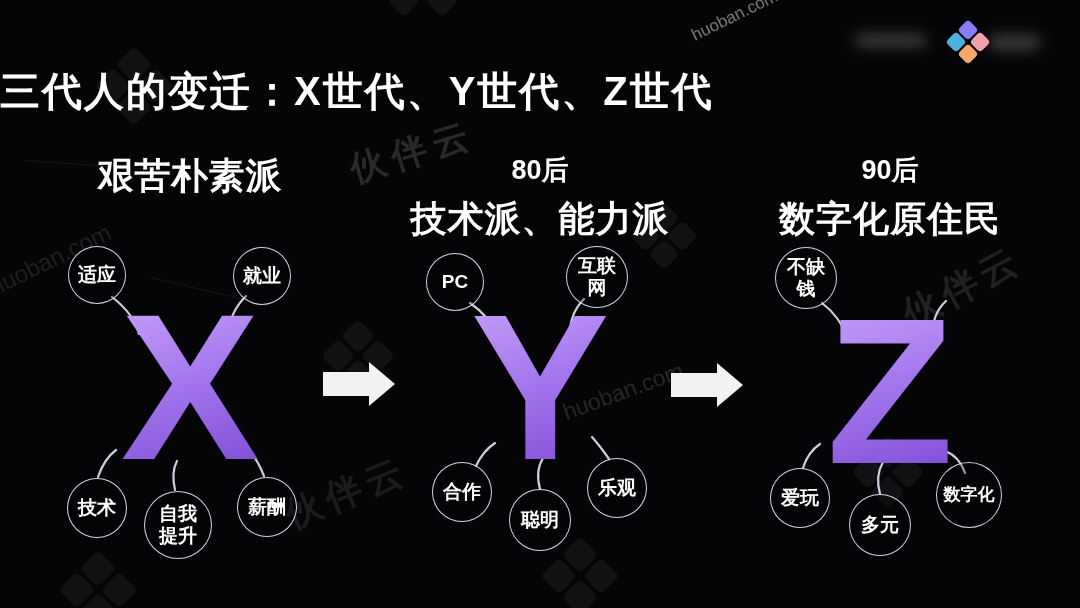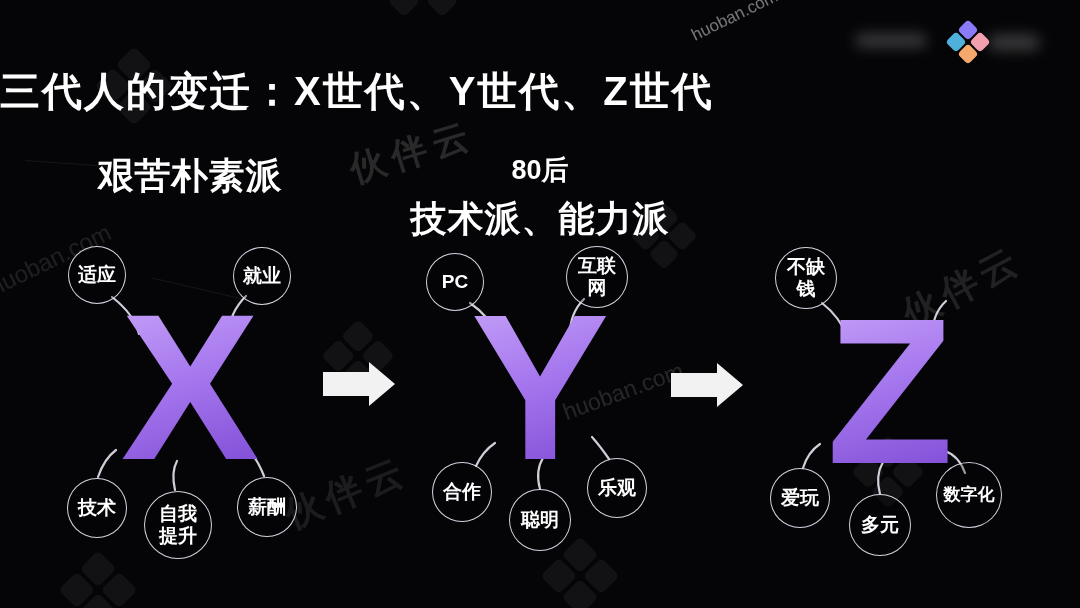--- a/index.html
+++ b/index.html
@@ -120,20 +120,24 @@
       <i></i>
     </div>
 
   <div class="col-header" style="left:40px;top:152px;">
     <div class="label">艰苦朴素派</div>
   </div>
   <div class="col-header" style="left:390px;top:152px;">
     <div class="era">80后</div>
     <div class="label">技术派、能力派</div>
   </div>
+  <div class="col-header" style="left:740px;top:152px;">
+    <div class="era">90后</div>
+    <div class="label">数字化原住民</div>
+  </div>
 
   <svg class="connectors" width="1080" height="608" viewBox="0 0 1080 608">
     <g fill="none" stroke="#eceaf6" stroke-width="2.2" stroke-linecap="round" opacity="0.88">
       <path d="M 112 297 Q 134 314 139 334"></path>
       <path d="M 246 296 Q 229 313 229 334"></path>
       <path d="M 98 477 Q 104 459 116 450"></path>
       <path d="M 175 490 Q 171 472 177 461"></path>
       <path d="M 264 476 Q 257 458 248 450"></path>
       <path d="M 470 303 Q 489 316 496 334"></path>
       <path d="M 584 299 Q 570 313 570 334"></path>

